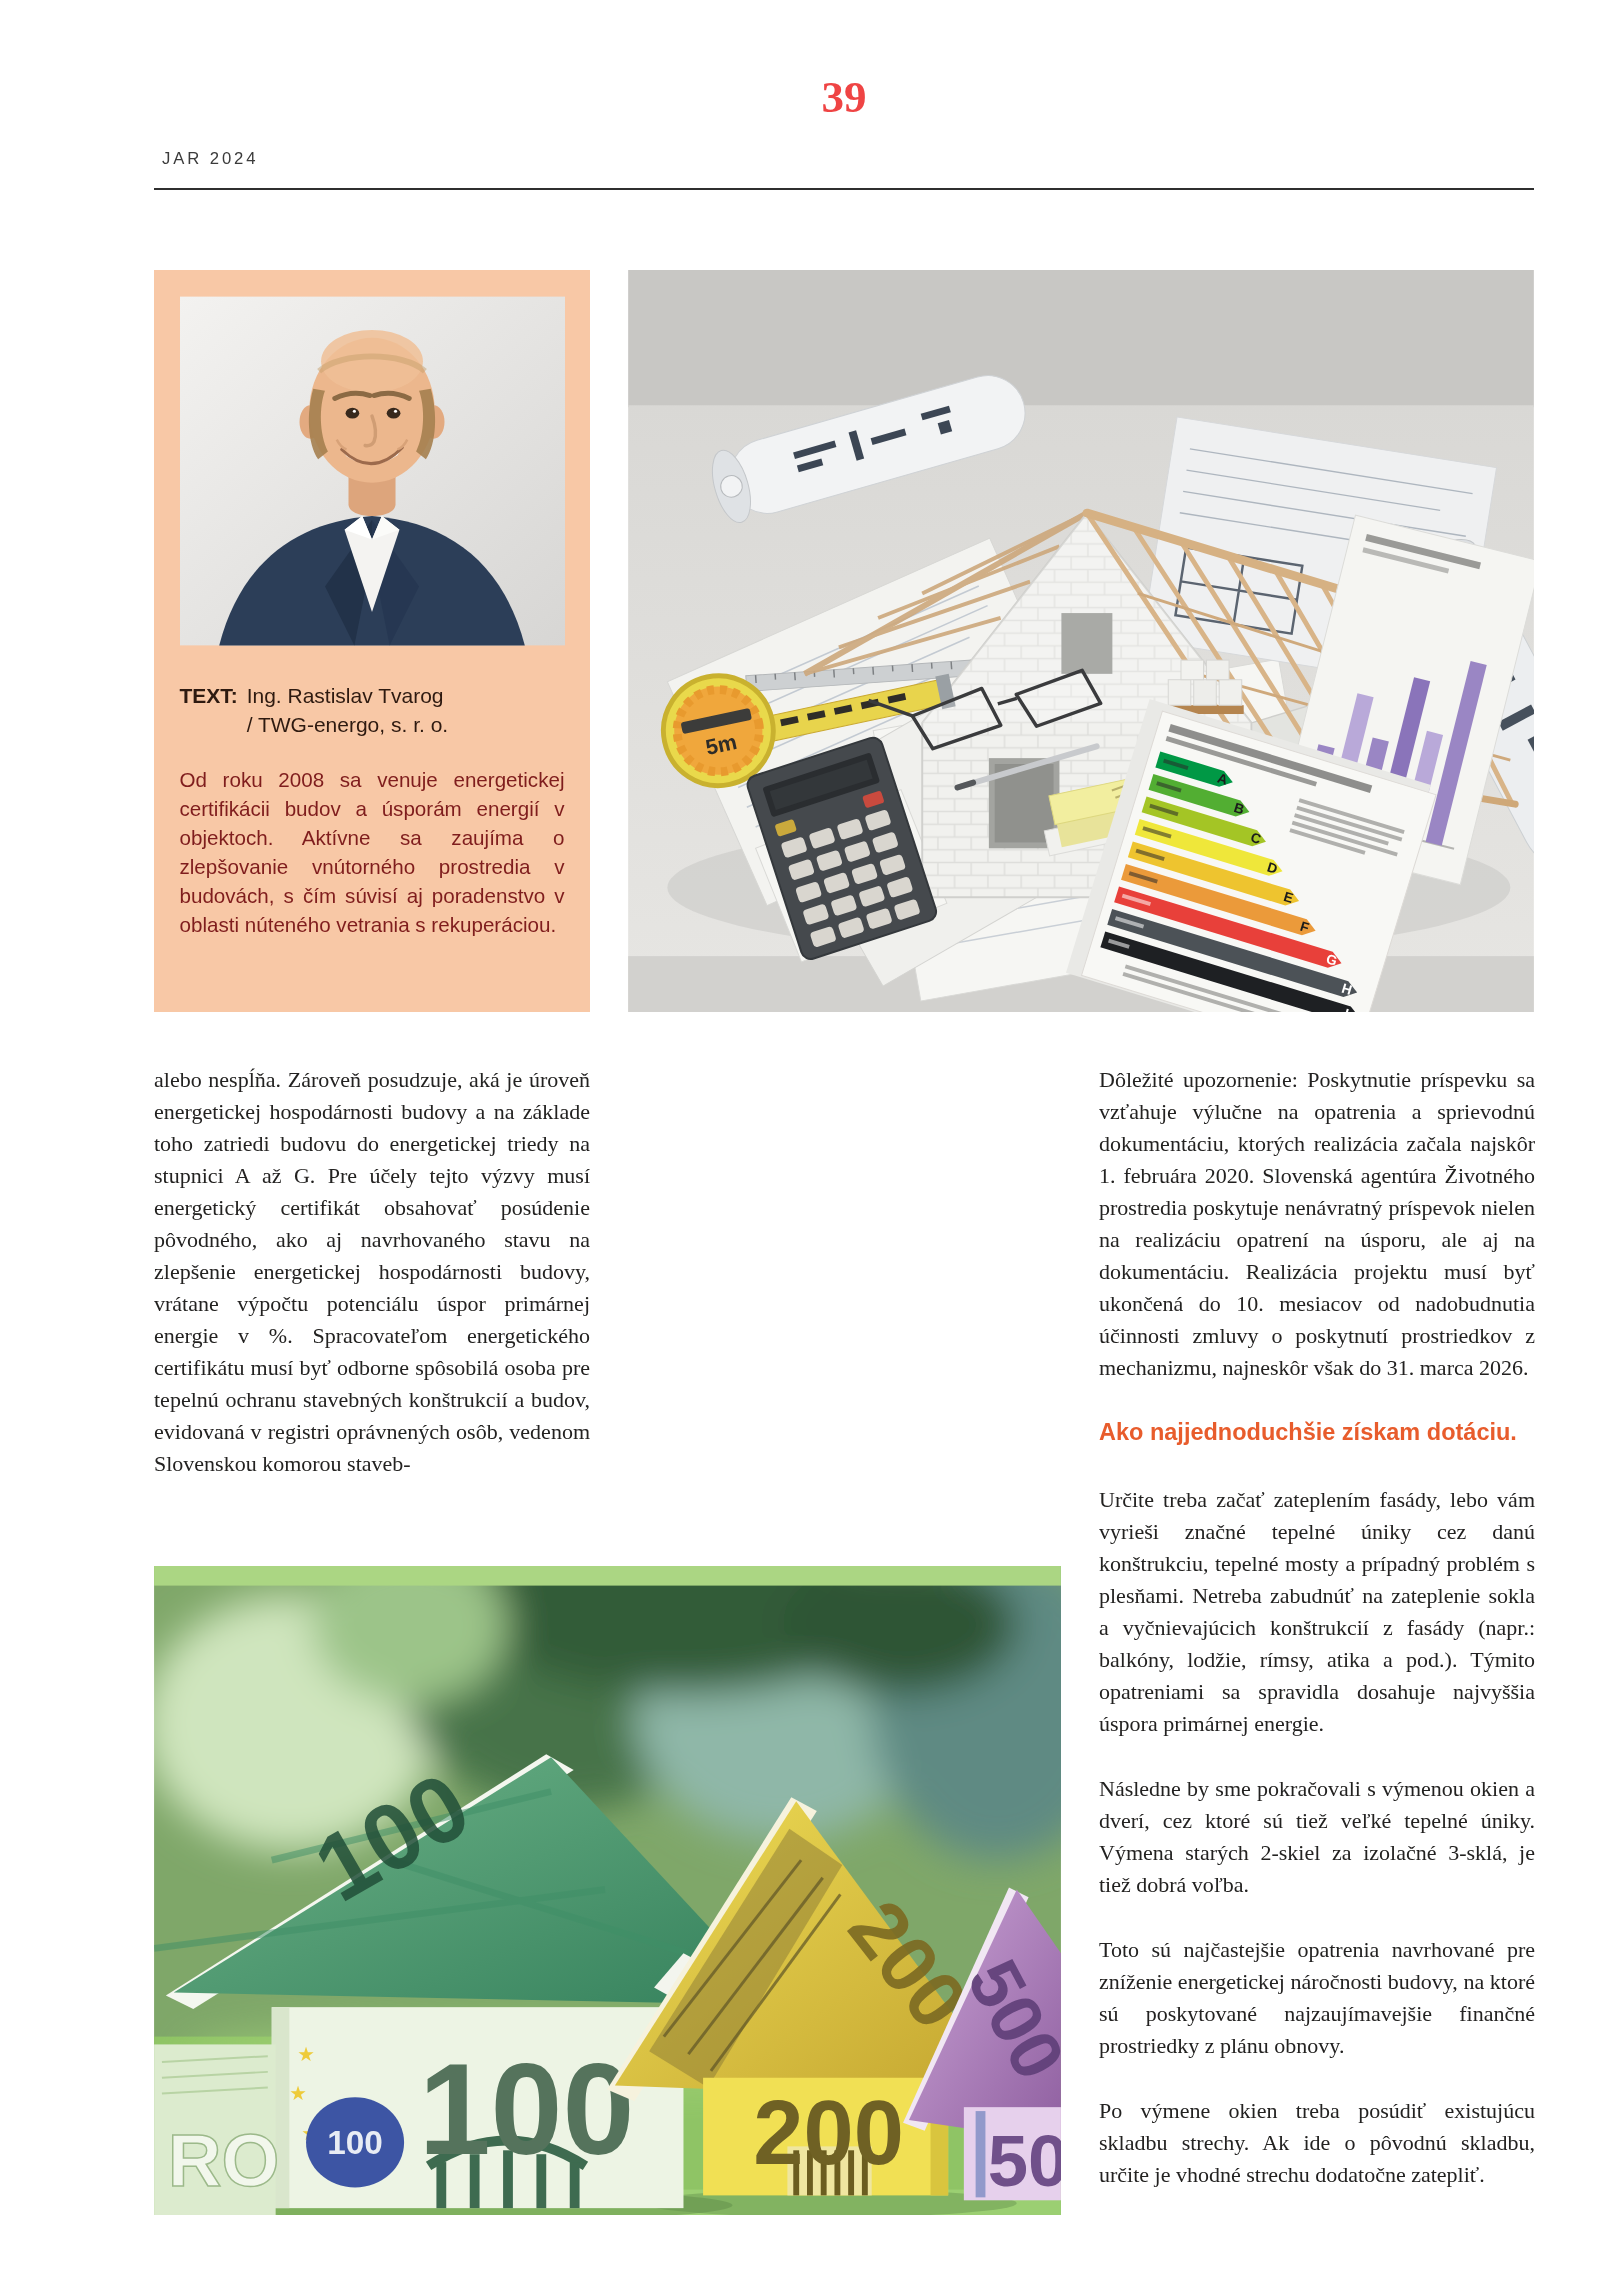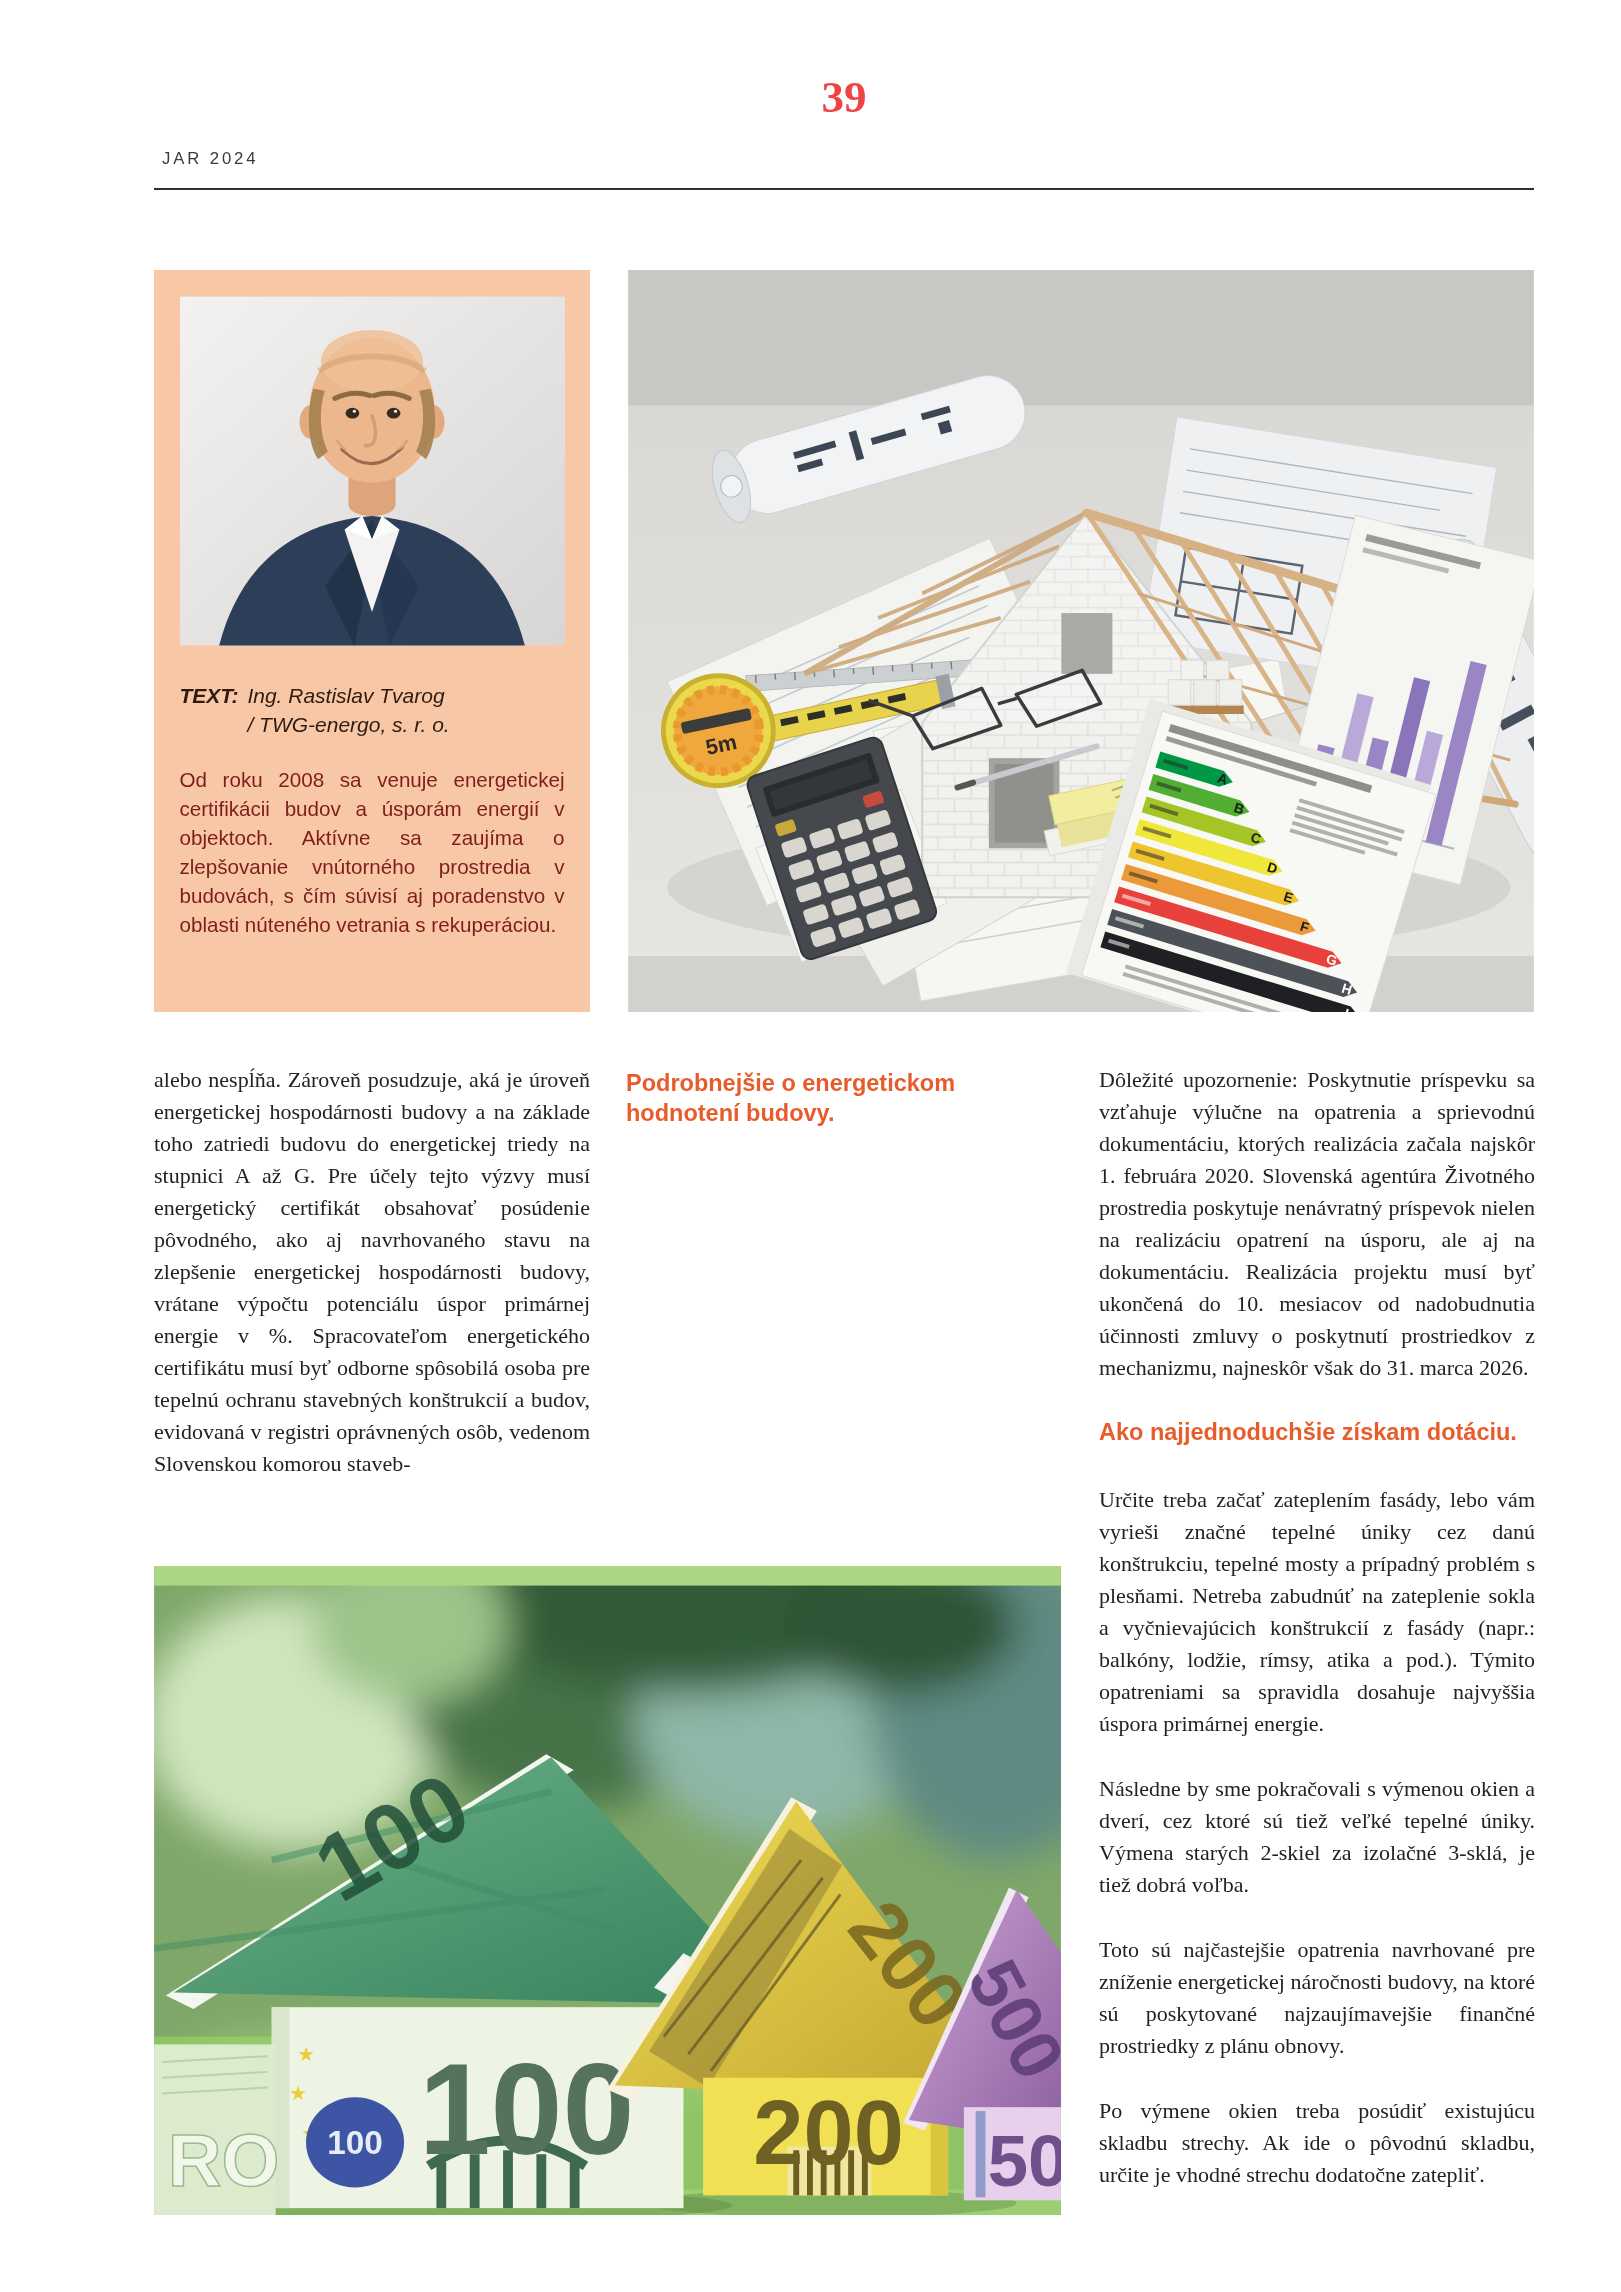--- a/index.html
+++ b/index.html
@@ -8,21 +8,21 @@
 
   
   .issue{left:162px;top:149px;font-size:16.7px;letter-spacing:2.9px;color:#3b3b3b;}
   .pagenum{left:154px;top:71px;width:1380px;text-align:center;
            font-family:"Liberation Serif",serif;font-weight:bold;font-size:45px;color:#ef4444;}
   .rule{left:154px;top:188px;width:1380px;height:2px;background:#2f2f2f;}
 
   
   .author-box{left:154px;top:270px;width:436px;height:742px;background:#f8c8a6;box-sizing:border-box;padding:25.5px;}
   .author-photo{width:385px;height:350px;display:block;}
-  .credit{margin-top:35px;display:flex;gap:8.8px;font-size:21px;line-height:29px;color:#2e1a10;font-style:italic;}
+  .credit{margin-top:35px;display:flex;gap:8.8px;font-size:21px;line-height:29px;color:#2e1a10;}
   .credit .lbl{font-weight:bold;}
   .bio{margin-top:26.5px;font-size:20.6px;line-height:29px;color:#7f1d1d;text-align:justify;}
 
   
   .photo-top{left:628px;top:270px;width:906px;height:742px;}
   .photo-money{left:154px;top:1566px;width:907px;height:649px;}
 
   
   .col{width:436px;font-family:"Liberation Serif",serif;font-size:22px;line-height:32px;
        color:#232221;text-align:justify;}
@@ -401,21 +401,20 @@
         <rect x="40" y="266" width="180" height="4"></rect>
     </g>
   </g>
 </svg>
 
 <div class="abs col col1">
   <p>alebo nespĺňa. Zároveň posudzuje, aká je úroveň energetickej hospodárnosti budovy a na základe toho zatriedi budovu do energetickej triedy na stupnici A až G. Pre účely tejto výzvy musí energetický certifikát obsahovať posúdenie pôvodného, ako aj navrhovaného stavu na zlepšenie energetickej hospodárnosti budovy, vrátane výpočtu potenciálu úspor primárnej energie v %. Spracovateľom energetického certifikátu musí byť odborne spôsobilá osoba pre tepelnú ochranu stavebných konštrukcií a budov, evidovaná v registri oprávnených osôb, vedenom Slovenskou komorou staveb-</p>
 </div>
 
 <div class="abs col col2">
-  <div class="col-heading">Podrobnejšie o energetickom hodnotení budovy.</div>
 </div>
 
 <div class="abs col col3">
   <p>Dôležité upozornenie: Poskytnutie príspevku sa vzťahuje výlučne na opatrenia a sprievodnú dokumentáciu, ktorých realizácia začala najskôr 1. februára 2020. Slovenská agentúra Životného prostredia poskytuje nenávratný príspevok nielen na realizáciu opatrení na úsporu, ale aj na dokumentáciu. Realizácia projektu musí byť ukončená do 10. mesiacov od nadobudnutia účinnosti zmluvy o poskytnutí prostriedkov z mechanizmu, najneskôr však do 31. marca 2026.</p>
   <div class="col-heading">Ako najjednoduchšie získam dotáciu.</div>
   <p>Určite treba začať zateplením fasády, lebo vám vyrieši značné tepelné úniky cez danú konštrukciu, tepelné mosty a prípadný problém s plesňami. Netreba zabudnúť na zateplenie sokla a vyčnievajúcich konštrukcií z fasády (napr.: balkóny, lodžie, rímsy, atika a pod.). Týmito opatreniami sa spravidla dosahuje najvyššia úspora primárnej energie.</p>
   <p>Následne by sme pokračovali s výmenou okien a dverí, cez ktoré sú tiež veľké tepelné úniky. Výmena starých 2-skiel za izolačné 3-sklá, je tiež dobrá voľba.</p>
   <p>Toto sú najčastejšie opatrenia navrhované pre zníženie energetickej náročnosti budovy, na ktoré sú poskytované najzaujímavejšie finančné prostriedky z plánu obnovy.</p>
   <p>Po výmene okien treba posúdiť existujúcu skladbu strechy. Ak ide o pôvodnú skladbu, určite je vhodné strechu dodatočne zatepliť.</p>
 </div>

